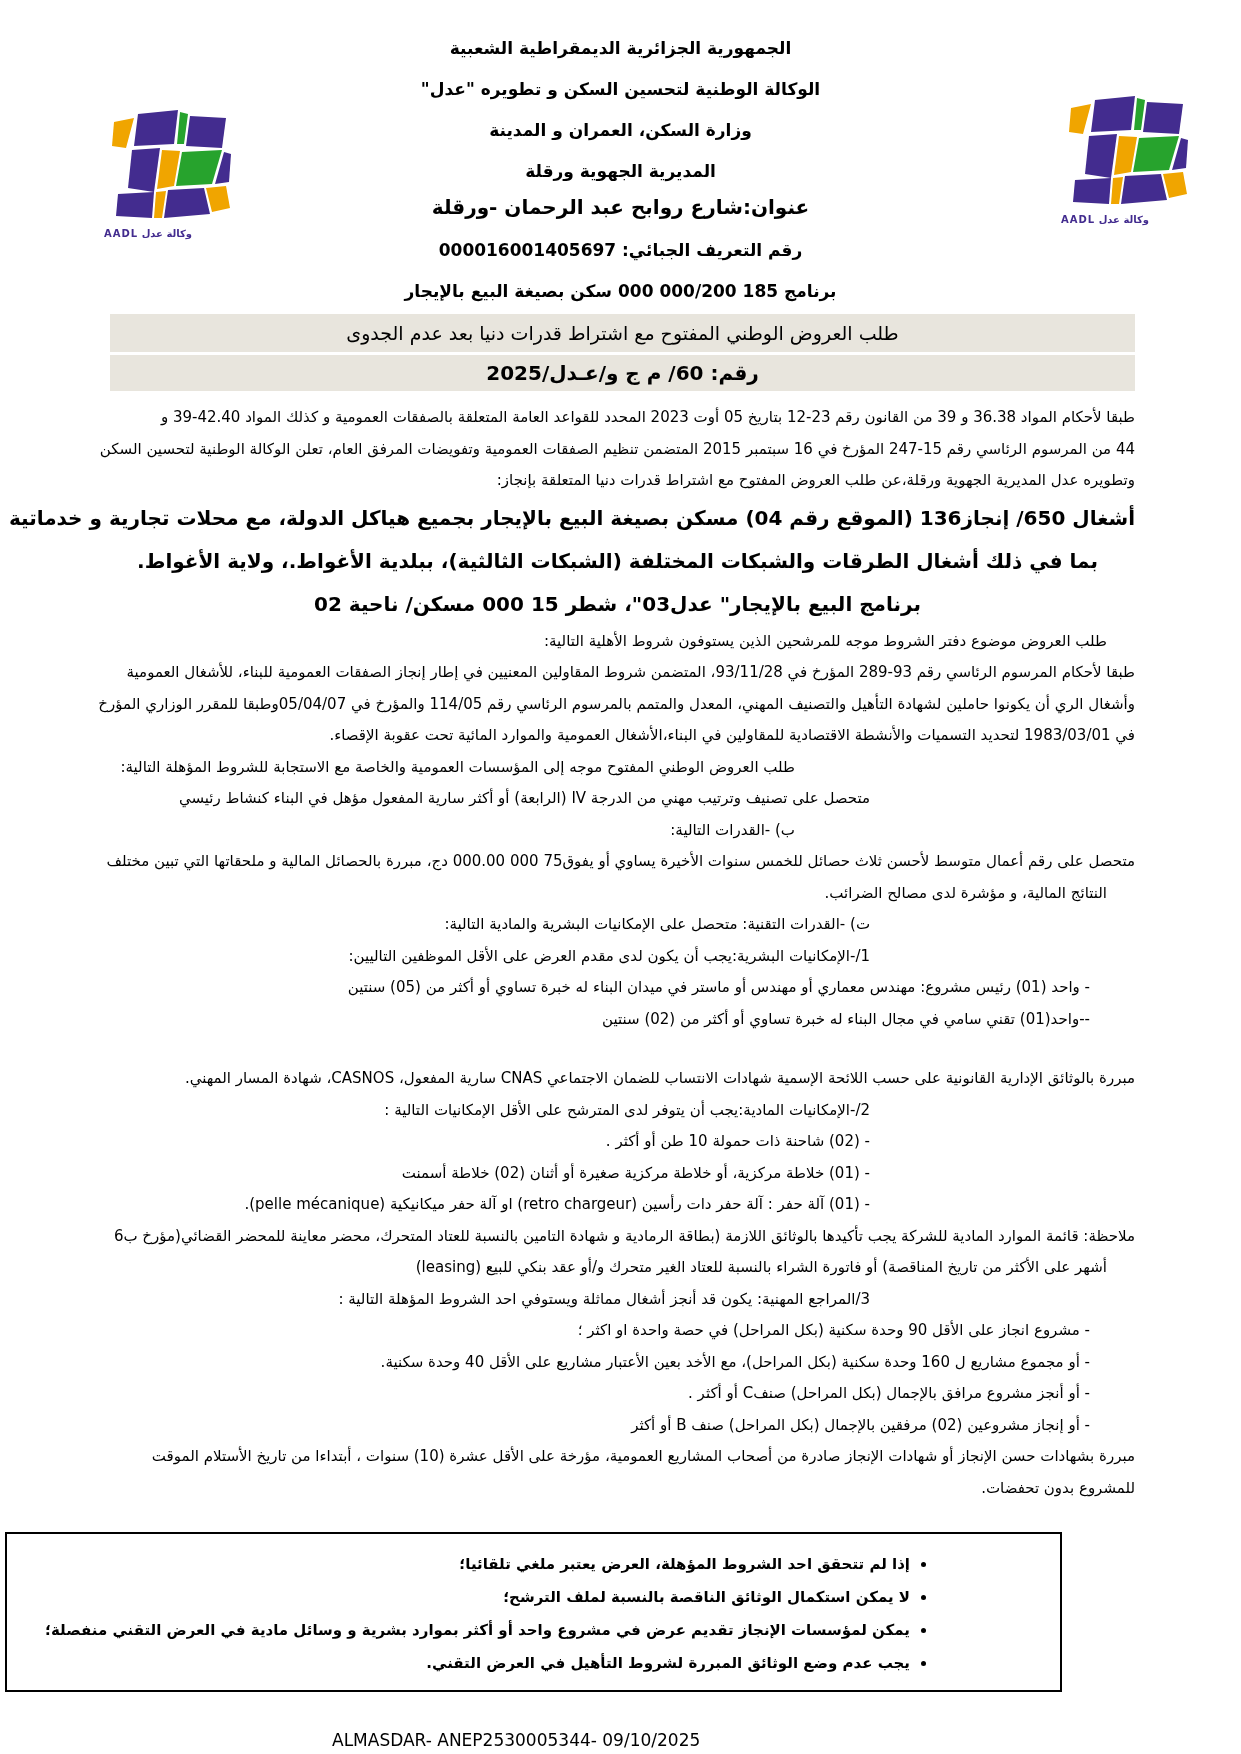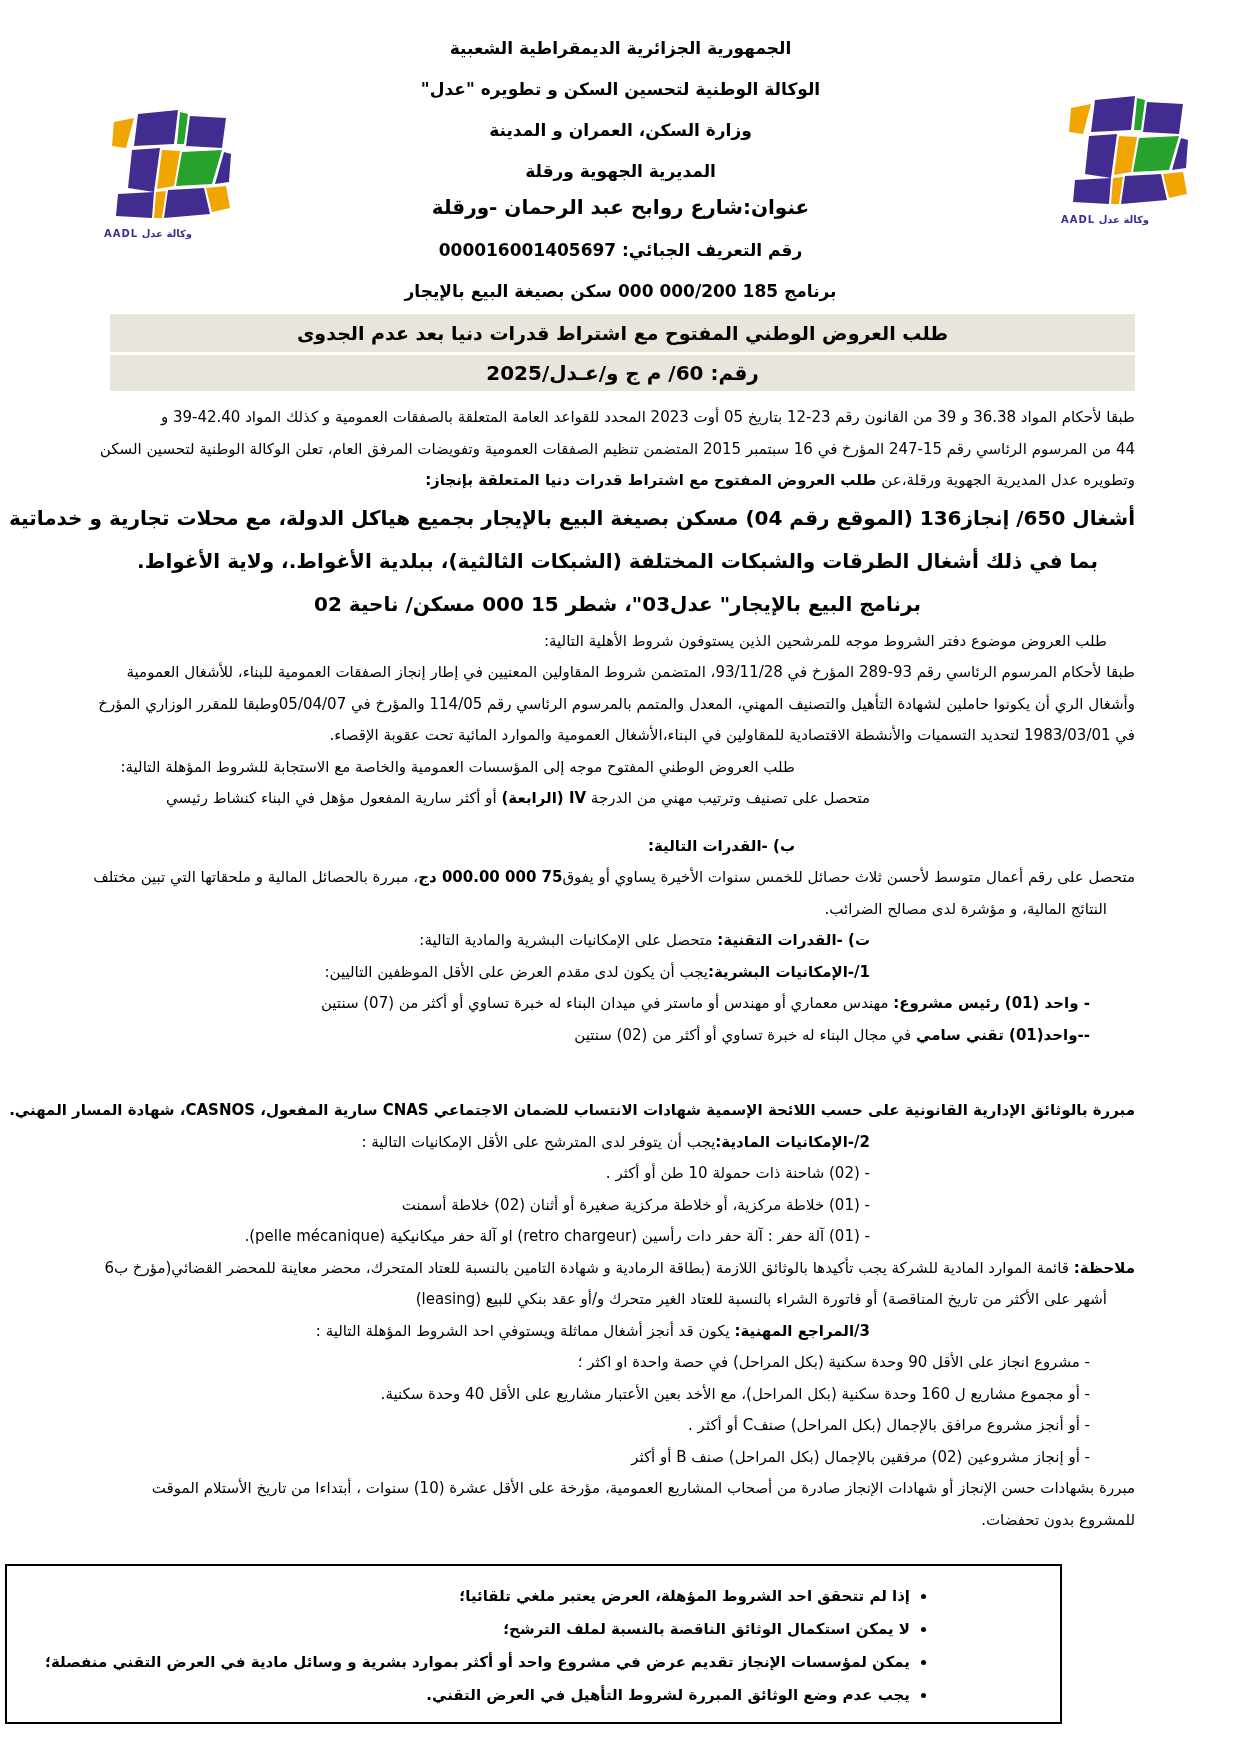--- a/index.html
+++ b/index.html
@@ -12,26 +12,26 @@
   
   .hdr{text-align:center;padding-top:24px;}
   .hdr-line{font-weight:bold;font-size:17px;line-height:33px;margin-top:8px;}
   .hdr-address{font-weight:bold;font-size:20px;line-height:38px;}
   .logo{position:absolute;text-align:left;}
   .logo-left{top:96px;left:104px;}
   .logo-right{top:82px;right:52px;}
   .logo-caption{font-size:10px;color:var(--logo-purple,#5b3fa0);font-weight:bold;margin-top:2px;letter-spacing:1px;}
   
   .banner{background:var(--banner-bg,#e8e5dd);margin:0 106px 3px 110px;text-align:center;}
-  .banner-title{font-weight:bold;font-size:19px;padding:8px 4px;margin-top:6px;}
+  .banner-title{font-weight:normal;font-size:19px;padding:8px 4px;margin-top:6px;}
   .banner-ref{font-weight:bold;font-size:20px;padding:6px 4px;}
   
   .doc{padding:8px 106px 0 100px;font-size:15px;line-height:31.5px;}
   .line{white-space:nowrap;}
-  .b{font-weight:bold;margin-top:16px;}
+  .b{font-weight:normal;}
   .center-b{text-align:center;font-weight:bold;font-size:20px;line-height:43px;white-space:nowrap;}
   .ind-xs{padding-right:28px;}
   .ind-s{padding-right:45px;}
   .ind-m{padding-right:265px;}
   .ind-lg{padding-right:340px;}
   .gap{height:28px;}
   
   .notice{border:2px solid #000;margin:28px 179px 0 5px;}
   .notice ul{list-style:disc;margin:0;padding:14px 150px 10px 20px;font-weight:bold;font-size:15px;line-height:33px;}
   
@@ -103,21 +103,21 @@
 
     <div class="line ind-lg">طلب العروض الوطني المفتوح موجه إلى المؤسسات العمومية والخاصة مع الاستجابة للشروط المؤهلة التالية:</div>
     <div class="line ind-m"><span>متحصل على تصنيف وترتيب مهني من الدرجة  </span><span class="b">IV (الرابعة)</span><span> أو أكثر سارية المفعول مؤهل في البناء كنشاط رئيسي</span></div>
 
     <div class="line b ind-lg">ب) -القدرات التالية:</div>
     <div class="line"><span>متحصل على رقم أعمال متوسط لأحسن ثلاث حصائل للخمس سنوات الأخيرة يساوي أو يفوق</span><span class="b">75 000 000.00 دج</span><span>،  مبررة بالحصائل المالية و ملحقاتها التي تبين مختلف</span></div>
     <div class="line ind-xs">النتائج المالية، و مؤشرة لدى مصالح الضرائب.</div>
 
     <div class="line ind-m"><span class="b">ت) -القدرات التقنية:</span><span> متحصل على الإمكانيات البشرية والمادية التالية:</span></div>
     <div class="line ind-m"><span class="b">1/-الإمكانيات البشرية:</span><span>يجب أن يكون لدى مقدم العرض على الأقل الموظفين التاليين:</span></div>
-    <div class="line ind-s"><span class="b">- واحد (01) رئيس مشروع:</span><span> مهندس معماري أو مهندس أو ماستر في ميدان البناء له خبرة تساوي أو أكثر  من (07) سنتين</span></div>
+    <div class="line ind-s"><span class="b">- واحد (01) رئيس مشروع:</span><span> مهندس معماري أو مهندس أو ماستر في ميدان البناء له خبرة تساوي أو أكثر  من (05) سنتين</span></div>
     <div class="line ind-s"><span class="b">--واحد(01) تقني سامي</span><span> في مجال البناء له خبرة تساوي أو أكثر من (02) سنتين</span></div>
 
     <div class="gap"></div>
 
     <div class="line b">مبررة بالوثائق الإدارية القانونية على حسب اللائحة الإسمية شهادات الانتساب للضمان الاجتماعي  CNAS سارية المفعول، CASNOS، شهادة المسار المهني.</div>
     <div class="line ind-m"><span class="b">2/-الإمكانيات المادية:</span><span>يجب أن يتوفر لدى المترشح على الأقل الإمكانيات التالية :</span></div>
     <div class="line ind-m">- (02) شاحنة ذات حمولة 10 طن أو أكثر .</div>
     <div class="line ind-m">- (01) خلاطة مركزية، أو خلاطة مركزية صغيرة أو أثنان (02) خلاطة أسمنت</div>
     <div class="line ind-m">- (01) آلة حفر : آلة حفر دات رأسين (retro chargeur)  او آلة حفر ميكانيكية (pelle mécanique).</div>
     <div class="line"><span class="b">ملاحظة:</span><span> قائمة الموارد المادية للشركة يجب تأكيدها بالوثائق اللازمة (بطاقة الرمادية و شهادة التامين بالنسبة للعتاد المتحرك، محضر معاينة للمحضر القضائي(مؤرخ ب6</span></div>

